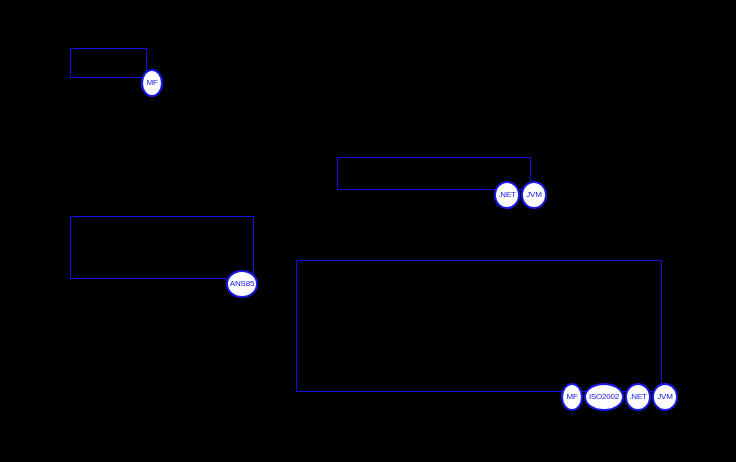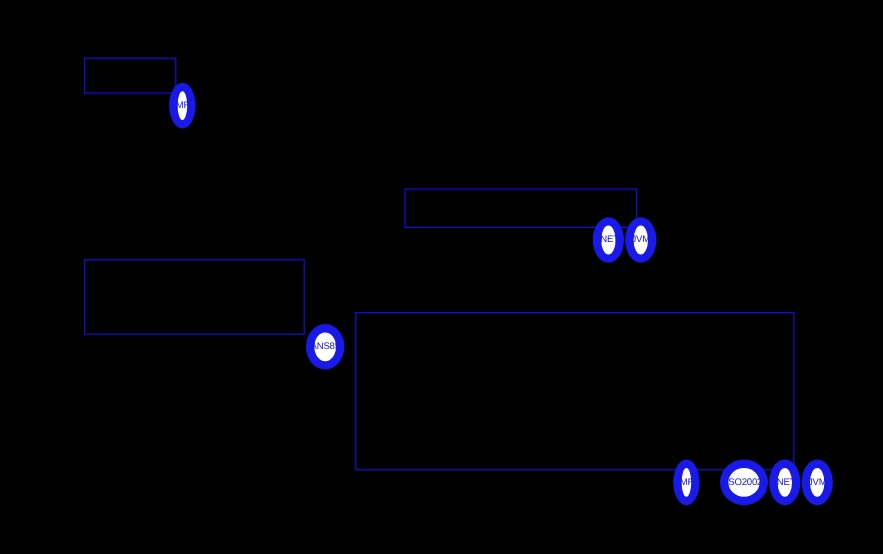--- a/index.html
+++ b/index.html
@@ -30,51 +30,51 @@
     flex-direction: row;
     align-items: center;
     gap: 1px;
   }
   .badge {
     display: flex;
     align-items: center;
     justify-content: center;
     box-sizing: border-box;
     height: 20px;
-    border: 7px solid #737373;
+    border: 2px solid #737373;
     border-radius: 50%;
     background: #ffffff;
     color: #1414e6;
     font-family: "Liberation Sans", sans-serif;
     font-size: 8px;
     line-height: 1;
     letter-spacing: -0.2px;
     white-space: nowrap;
     padding: 12px 1px;
   }
   .badge-sm { width: 22px; }
   .badge-md { width: 26px; text-align: right; }
   .badge-lg { width: 32px; }
-  .badge-xl { width: 40px; margin-left: 16px; }
+  .badge-xl { width: 40px; }
 </style>
 </head>
 <body>
 
 <div id="canvas" style="background: rgb(0, 0, 0);">
     <div class="node" style="left: 70px; top: 48px; width: 77px; height: 30px; border-color: rgb(16, 16, 224);"></div>
     <div class="badge-row" style="top: 69px; left: 141px;">
       <div class="badge badge-sm" style="border-color: rgb(26, 26, 232); background: rgb(255, 255, 255); color: rgb(20, 20, 230);">MF</div>
     </div>
     <div class="node" style="left: 337px; top: 157px; width: 194px; height: 33px; border-color: rgb(16, 16, 224);"></div>
     <div class="badge-row" style="top: 181px; left: 494px;">
       <div class="badge badge-md" style="border-color: rgb(26, 26, 232); background: rgb(255, 255, 255); color: rgb(20, 20, 230);">.NET</div>
       <div class="badge badge-md" style="border-color: rgb(26, 26, 232); background: rgb(255, 255, 255); color: rgb(20, 20, 230);">JVM</div>
     </div>
     <div class="node" style="left: 70px; top: 216px; width: 184px; height: 63px; border-color: rgb(16, 16, 224);"></div>
-    <div class="badge-row" style="top: 270px; left: 255px;">
+    <div class="badge-row" style="top: 270px; left: 226px;">
       <div class="badge badge-lg" style="border-color: rgb(26, 26, 232); background: rgb(255, 255, 255); color: rgb(20, 20, 230);">ANS85</div>
     </div>
     <div class="node" style="left: 296px; top: 260px; width: 366px; height: 132px; border-color: rgb(16, 16, 224);"></div>
     <div class="badge-row" style="top: 383px; left: 561px;">
       <div class="badge badge-sm" style="border-color: rgb(26, 26, 232); background: rgb(255, 255, 255); color: rgb(20, 20, 230);">MF</div>
       <div class="badge badge-xl" style="border-color: rgb(26, 26, 232); background: rgb(255, 255, 255); color: rgb(20, 20, 230);">ISO2002</div>
       <div class="badge badge-md" style="border-color: rgb(26, 26, 232); background: rgb(255, 255, 255); color: rgb(20, 20, 230);">.NET</div>
       <div class="badge badge-md" style="border-color: rgb(26, 26, 232); background: rgb(255, 255, 255); color: rgb(20, 20, 230);">JVM</div>
     </div>
   </div>

